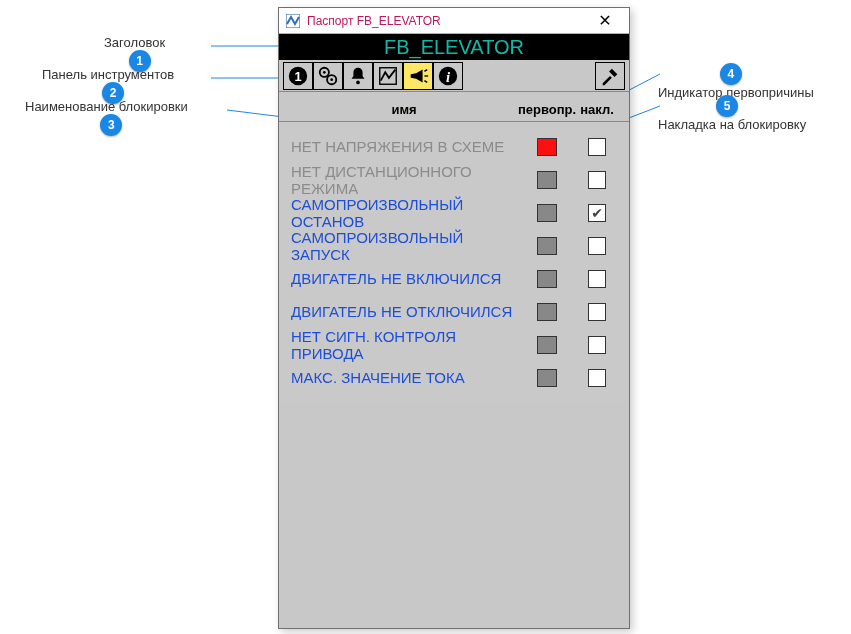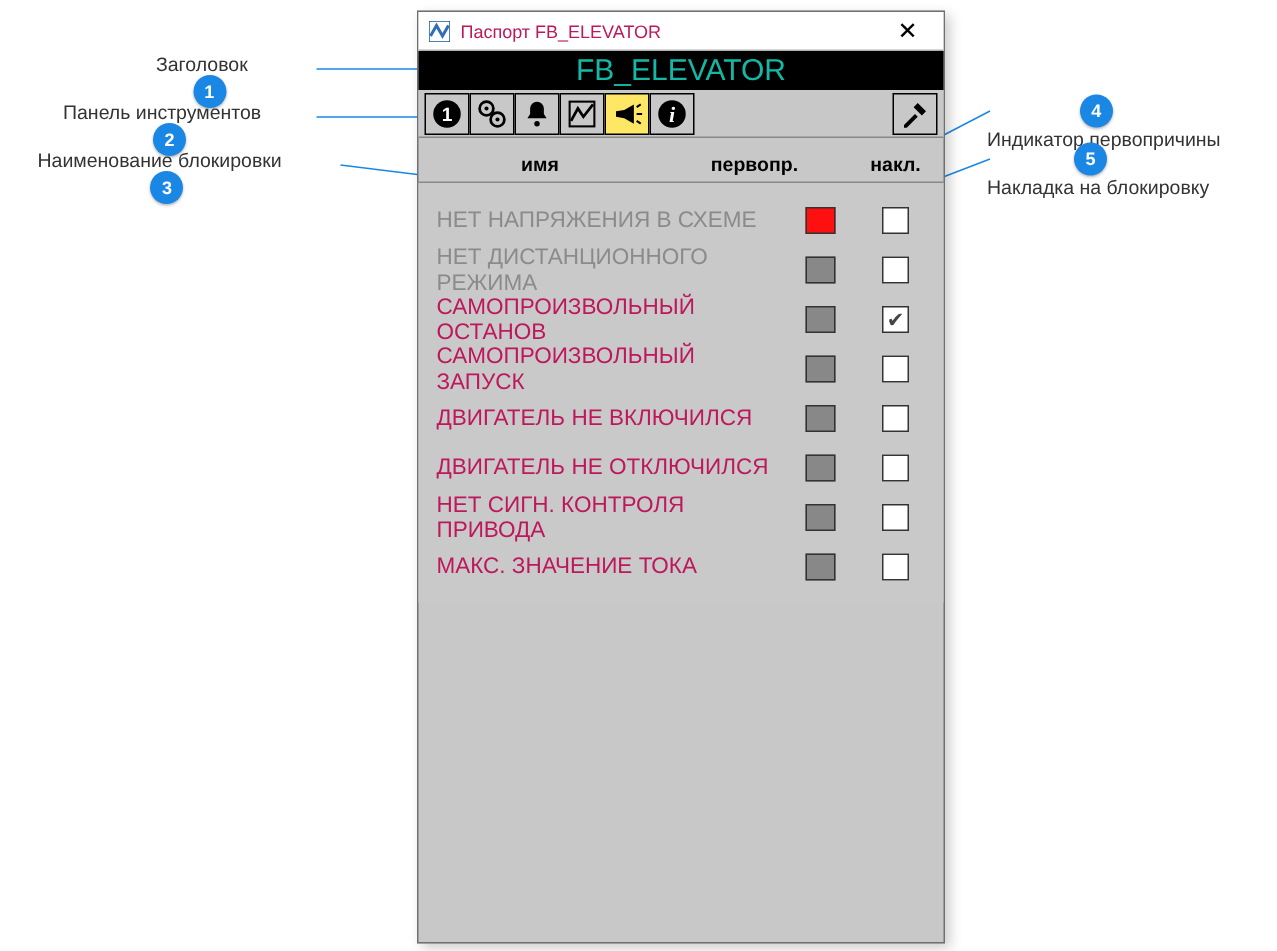--- a/index.html
+++ b/index.html
@@ -45,30 +45,30 @@
     .tb-btn {
       width: 30px; height: 28px; background: #c8c8c8;
       border: 1px solid #000;
       display: flex; align-items: center; justify-content: center;
       margin-right: 0px;
     }
     .tb-btn.active { background: #ffe766; }
     .tb-spacer { flex: 1; }
     .col-headers {
       display: flex; border-bottom: 1px solid #888; padding: 10px 12px 4px 12px;
-      font-size: 13px; font-weight: bold; color: #000; gap: 44px;
+      font-size: 13px; font-weight: bold; color: #000;
     }
     .col-name { flex: 1; text-align: center; }
     .col-ind { width: 60px; text-align: center; }
     .col-chk { width: 40px; text-align: center; }
     .list { padding: 8px 12px; background: #c9c9c9; }
     .row { display: flex; align-items: center; height: 33px; }
     .row-name { flex: 1; font-size: 15px; font-weight: normal; }
     .row-name.grey { color: #8b8b8b; }
-    .row-name.green { color: #be185d; }
+    .row-name.green { color: #1d4ed8; }
     .ind {
       width: 20px; height: 18px; border: 1px solid #333; background: #888;
       margin: 0 auto;
     }
     .ind.red { background: #ff1010; }
     .chk {
       width: 18px; height: 18px; border: 1px solid #333; background: #fff;
       margin: 0 auto; display: flex; align-items: center; justify-content: center;
       font-size: 14px; line-height: 1; color: #444;
     }

